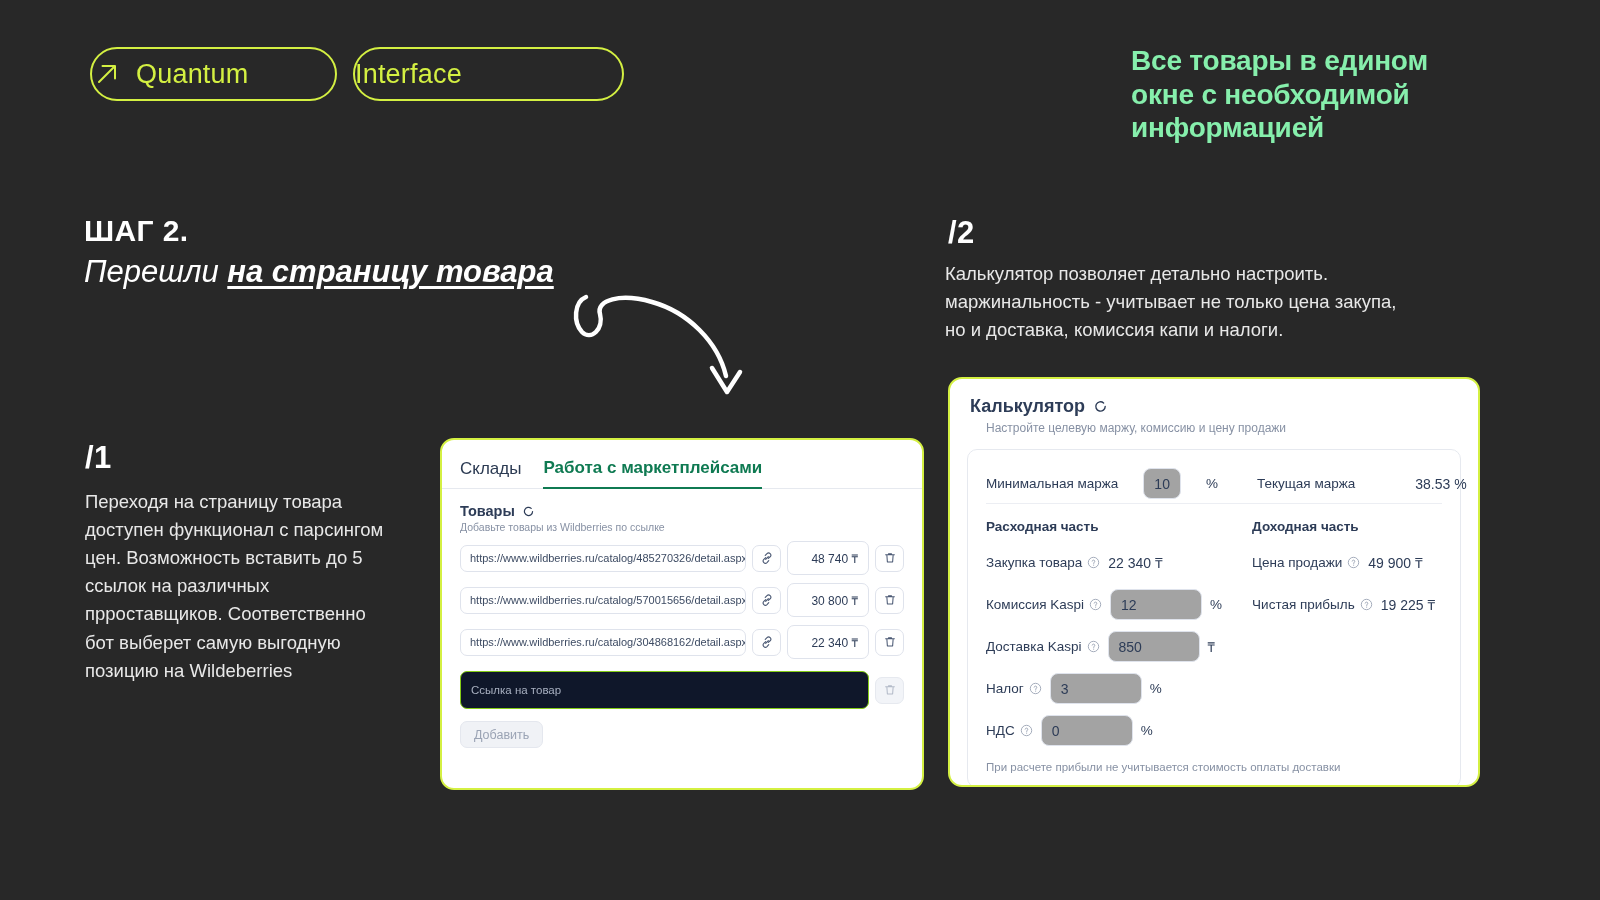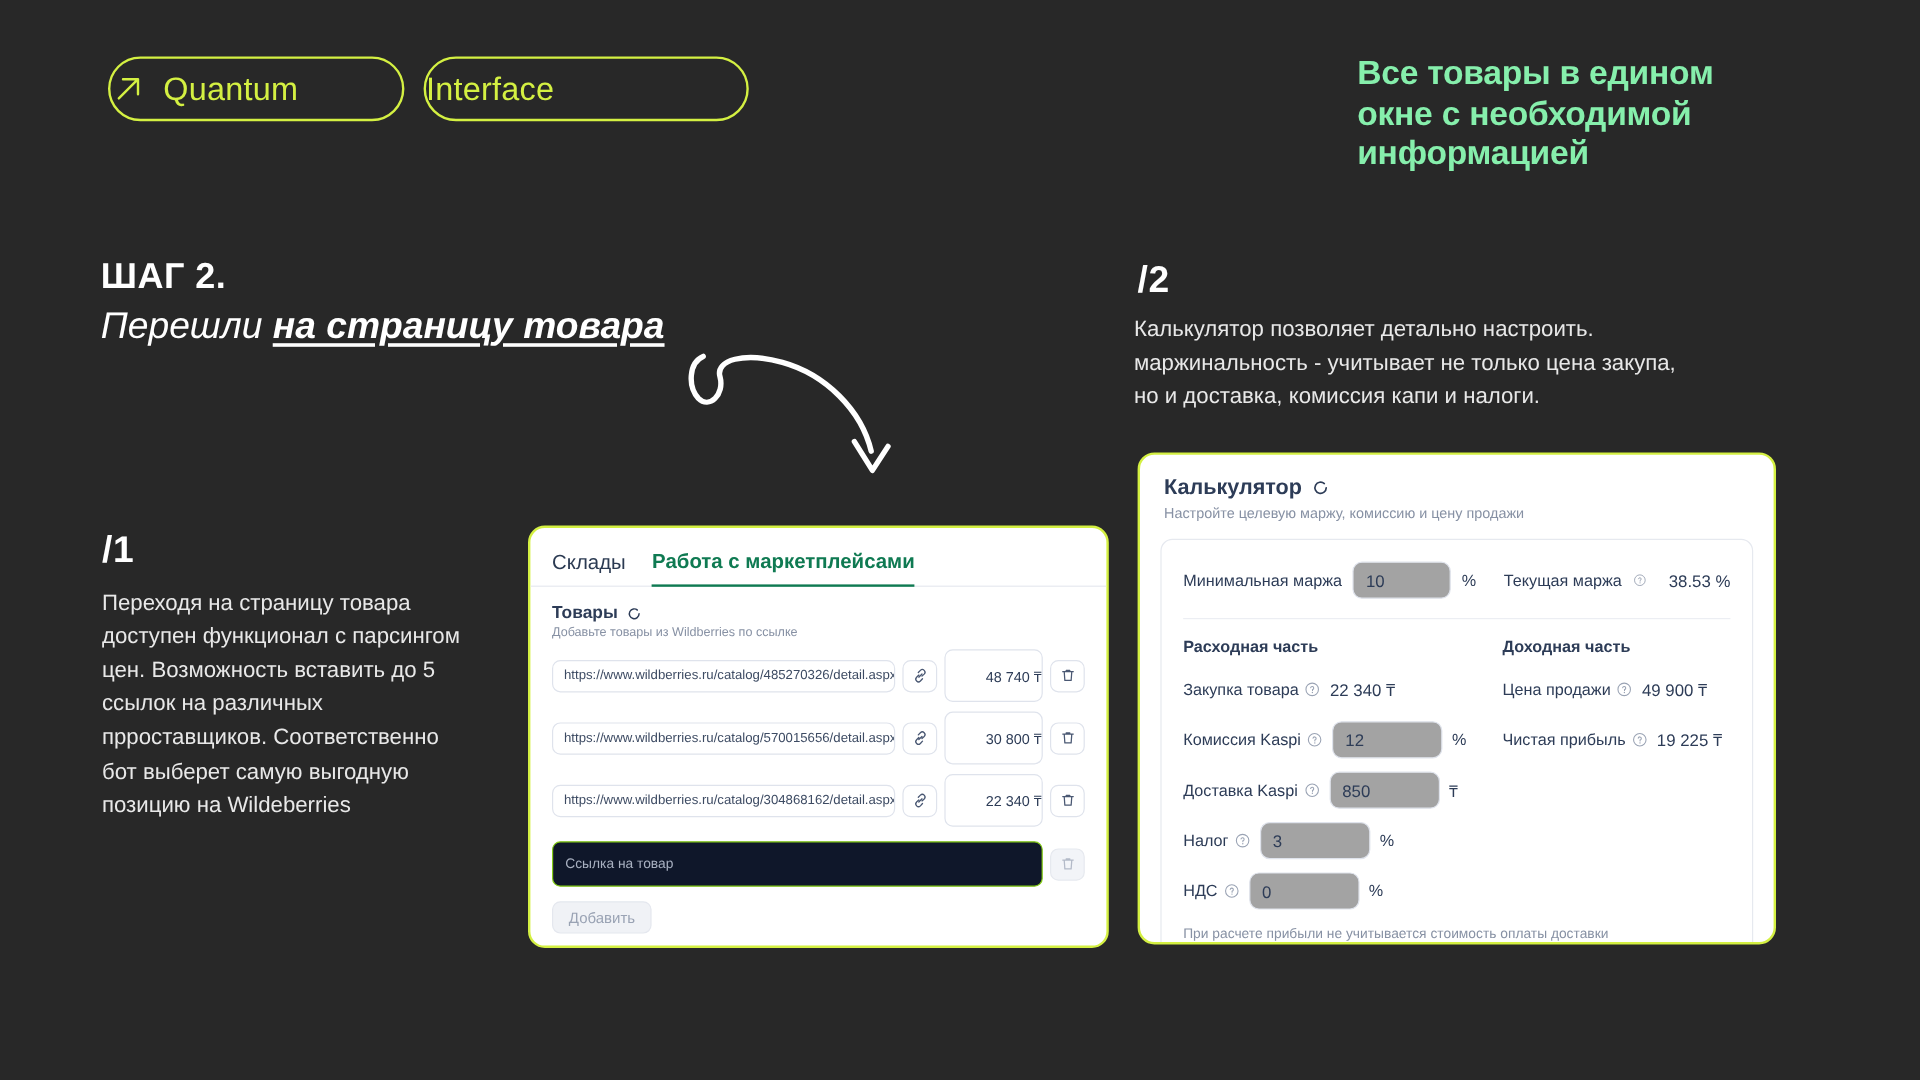--- a/index.html
+++ b/index.html
@@ -189,27 +189,28 @@
     border: 1px solid #dfe3ec;
     border-radius: 7px;
     background: #fff;
     display: flex;
     align-items: center;
     justify-content: center;
   }
   .price-box {
     flex: 0 0 auto;
     width: 82px;
-    height: 44px;
+    height: 34px;
     border: 1px solid #dfe3ec;
     border-radius: 7px;
     background: #fff;
     display: flex;
     align-items: center;
     justify-content: flex-end;
+    padding-right: 10px;
     font-size: 12px;
     color: #2d3c57;
   }
   .link-icon, .trash-icon { width: 14px; height: 14px; display: block; }
 
   .input-row { display: flex; align-items: center; gap: 6px; margin-top: 12px; }
   .empty-input {
     flex: 1 1 auto;
     height: 38px;
     border: 1px solid #84cc16;
@@ -243,32 +244,33 @@
     align-items: center;
     gap: 8px;
     color: #2d3c57;
     font-weight: bold;
     font-size: 18px;
   }
   .calc-sub {
     color: #8791a4;
     font-size: 12px;
     margin-top: 4px;
+    margin-left: 16px;
   }
   .calc-panel {
     margin: 14px 17px 0 17px;
     border: 1px solid #e6e9ef;
     border-radius: 10px;
     padding: 18px 18px 14px 18px;
   }
   .margin-row {
     display: flex;
     align-items: center;
-    gap: 9px;
-    padding-bottom: 16px;
+    gap: 25px;
+    padding-bottom: 4px;
     border-bottom: 1px solid #eceef3;
   }
   .lbl { color: #2d3c57; font-size: 13.5px; white-space: nowrap; }
   .unit { color: #2d3c57; font-size: 13.5px; }
   .val { color: #2d3c57; font-size: 14px; white-space: nowrap; }
   .field {
     height: 31px;
     width: 92px;
     border: 1px solid #dfe3ec;
     border-radius: 8px;

